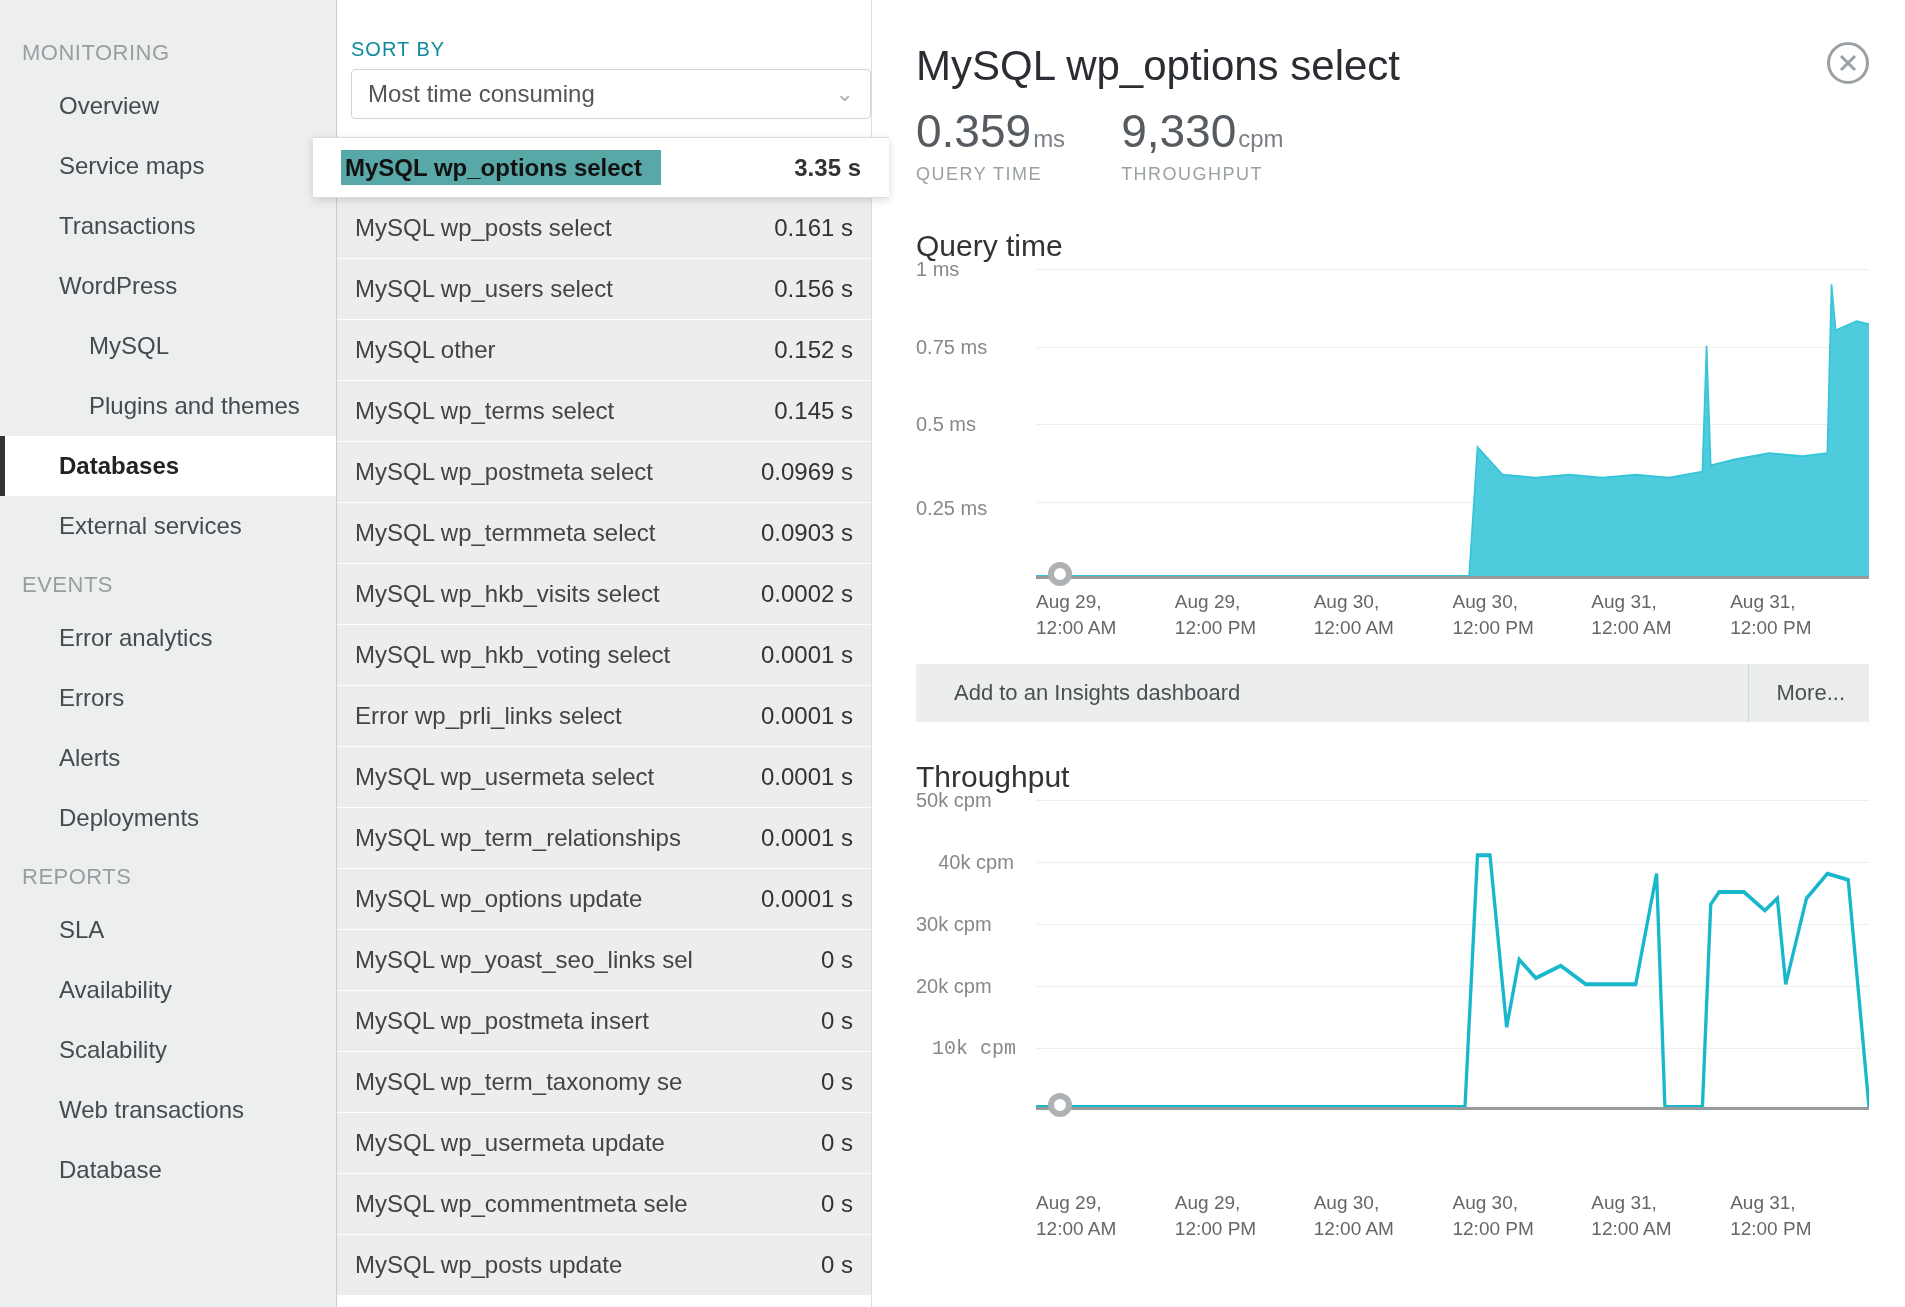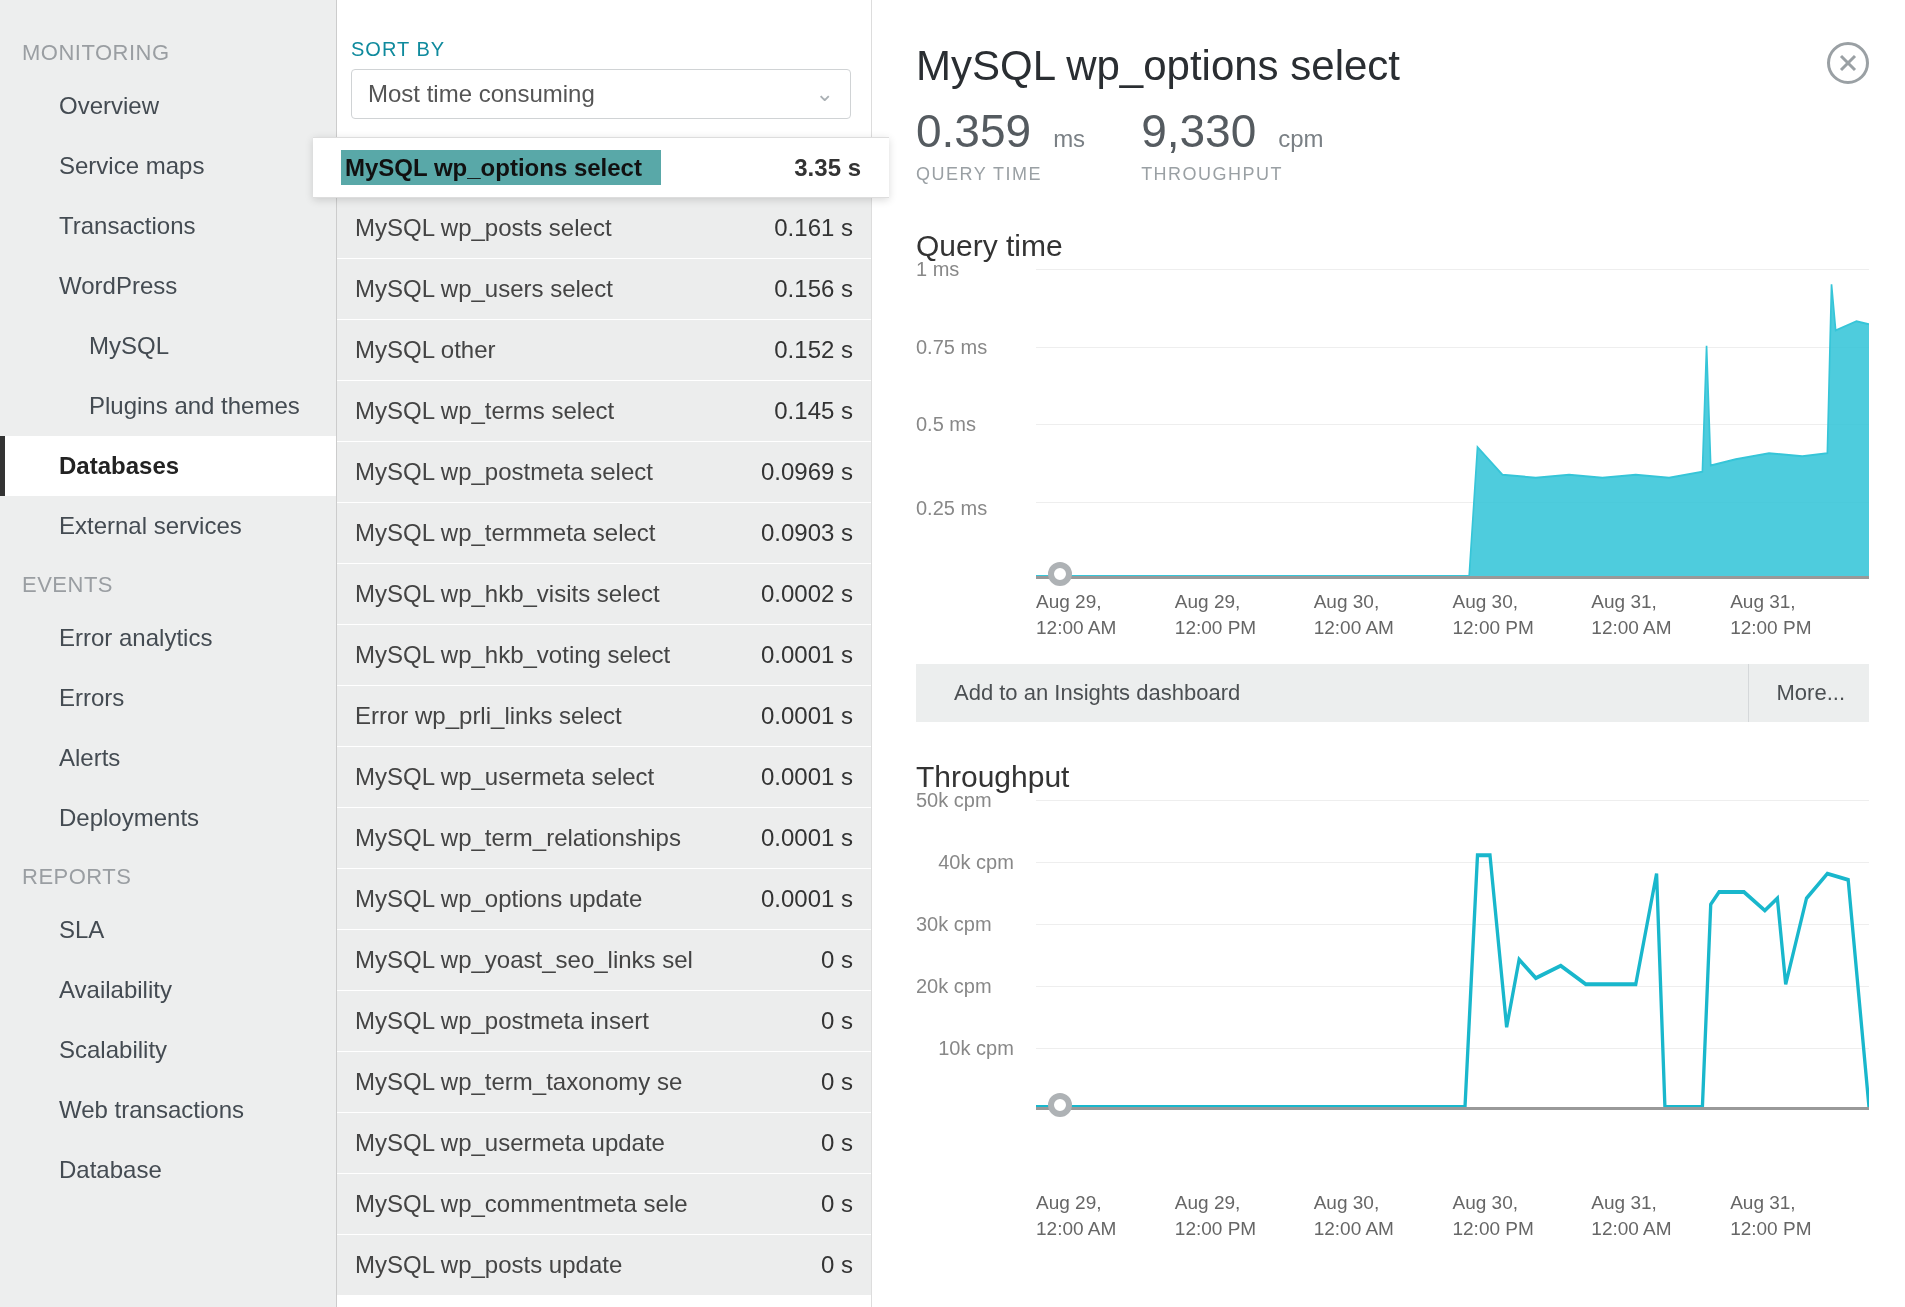--- a/index.html
+++ b/index.html
@@ -47,21 +47,21 @@
     position: relative;
   }
   .sort-label {
     color: #0f8a9d;
     font-size: 20px;
     letter-spacing: 1px;
     padding: 0 0 8px 14px;
     font-weight: 400;
   }
   .sort-select {
-    margin: 0 20px 18px 14px;
+    margin: 0 0 18px 14px;
     border: 1px solid #d0d3d5;
     border-radius: 4px;
     height: 50px;
     display: flex;
     align-items: center;
     justify-content: space-between;
     padding: 0 16px;
     font-size: 24px;
     color: #555;
     cursor: pointer;
@@ -122,21 +122,21 @@
     width: 42px; height: 42px;
     border: 3px solid #9aa0a4;
     border-radius: 50%;
     display:flex; align-items:center; justify-content:center;
     cursor:pointer;
     color:#9aa0a4;
     flex-shrink:0;
   }
   .close-btn svg { width:20px; height:20px; stroke:#9aa0a4; stroke-width:3; }
   .metrics-row { display:flex; gap: 56px; margin-bottom: 44px; }
-  .metric-big { display:flex; align-items: baseline; gap: 22px; }
+  .metric-big { display:flex; align-items: baseline; gap: 2px; }
   .metric-val { font-size: 46px; font-weight: 300; color:#555b60; }
   .metric-unit { font-size: 24px; color:#7a8085; font-weight:300; }
   .metric-label { font-size: 18px; color:#9aa0a4; letter-spacing: 1.5px; margin-top: 6px; }
   .chart-block { margin-bottom: 20px; }
   .chart-title { font-size: 30px; font-weight: 300; color:#333; margin-bottom: 6px; }
   .chart-wrap { position:relative; }
   .y-tick { position:absolute; font-size: 20px; color:#888; right: 12px; transform: translateY(-50%); white-space: nowrap; }
   .grid { position:absolute; left:120px; right:0; height:1px; background:#eee; }
   .plot-area { position:relative; margin-left:120px; height: 310px; border-bottom: 3px solid #999; }
   .plot-area svg { position:absolute; left:0; top:0; width:100%; height:100%; }
@@ -330,21 +330,21 @@
     <div class="chart-title">Throughput</div>
     <div class="chart-wrap" id="chart1" style="height:380px;">
         <div class="y-tick" style="top: 0px; position: absolute; left: 0px; width: 120px; text-align: left;">50k cpm</div>
         <div class="grid" style="top: 0px;"></div>
         <div class="y-tick" style="top: 62px; position: absolute; left: 0px; width: 120px; text-align: center;">40k cpm</div>
         <div class="grid" style="top: 62px;"></div>
         <div class="y-tick" style="top: 124px; position: absolute; left: 0px; width: 120px; text-align: left;">30k cpm</div>
         <div class="grid" style="top: 124px;"></div>
         <div class="y-tick" style="top: 186px; position: absolute; left: 0px; width: 120px; text-align: left;">20k cpm</div>
         <div class="grid" style="top: 186px;"></div>
-        <div class="y-tick" style="top: 248px; position: absolute; left: 0px; width: 120px; text-align: center;">10k cpm</div>
+        <div class="y-tick" style="top: 248px; position: absolute; left: 16px; width: 120px; text-align: left; font-family: Liberation Mono, monospace;">10k cpm</div>
         <div class="grid" style="top: 248px;"></div>
         <div class="plot-area" style="height: 310px;">
           <svg viewBox="0 0 1000 310" preserveAspectRatio="none">
             <path d="M0 310 L515 310 L530 55.80000000000001 L545 55.80000000000001 L560 186 L565 229.39999999999998 L580 161.20000000000002 L600 179.8 L630 167.4 L660 186 L690 186 L720 186 L745 74.4 L755 310 L780 310 L800 310 L810 105.39999999999998 L820 93 L850 93 L875 111.6 L890 99.19999999999999 L900 186 L925 99.19999999999999 L950 74.4 L975 80.6 L1000 310 " fill="none" stroke="#19b7cc" stroke-width="4"></path>
           </svg>
           <div class="scrub"></div>
         </div>
       </div>
     <div class="x-labels" id="xlabels1">
         <div class="x-tick">Aug 29,<br>12:00 AM</div>

